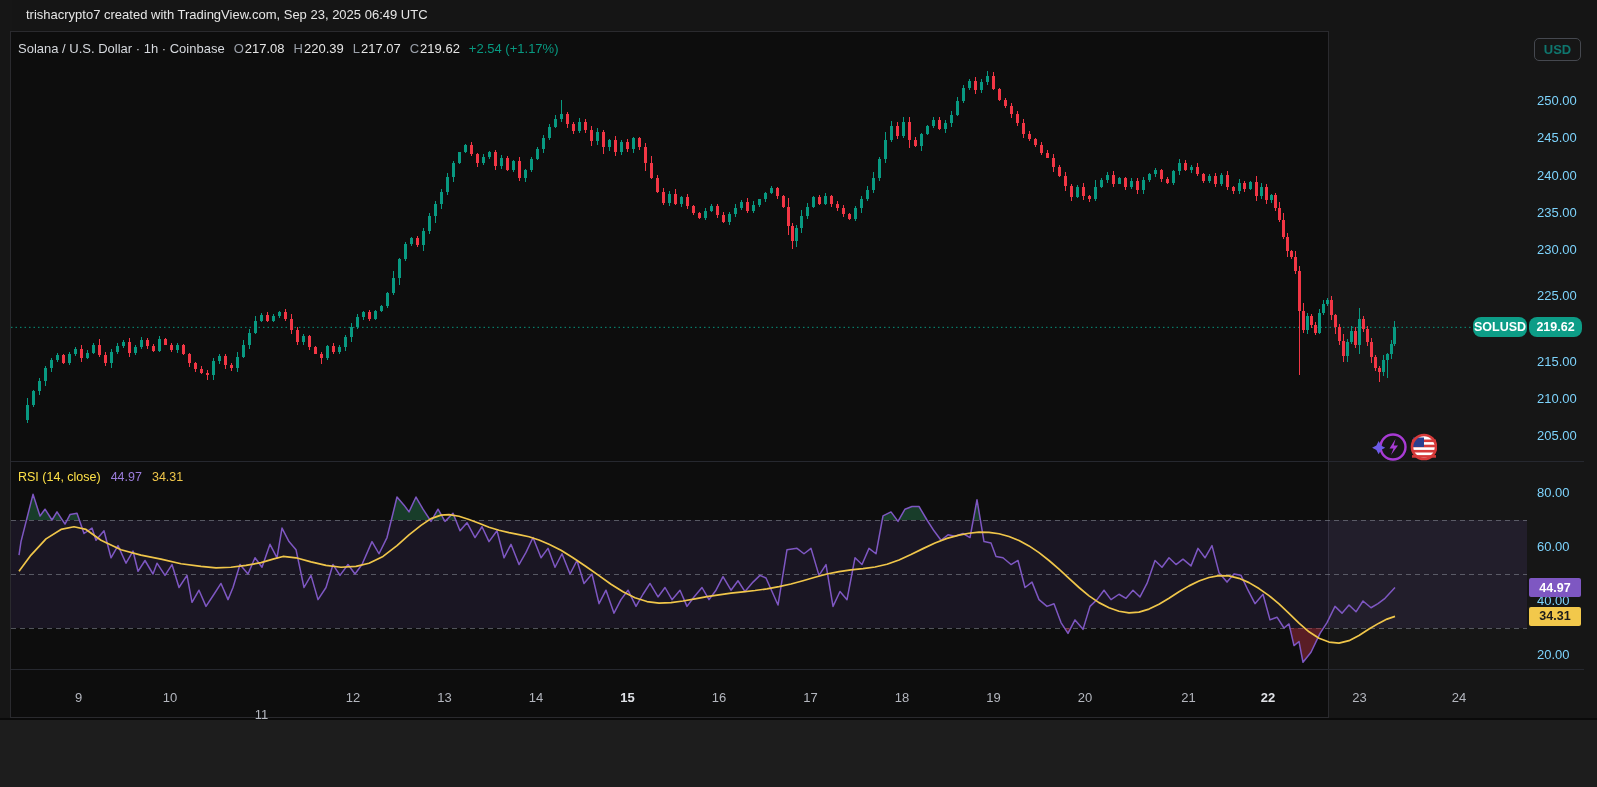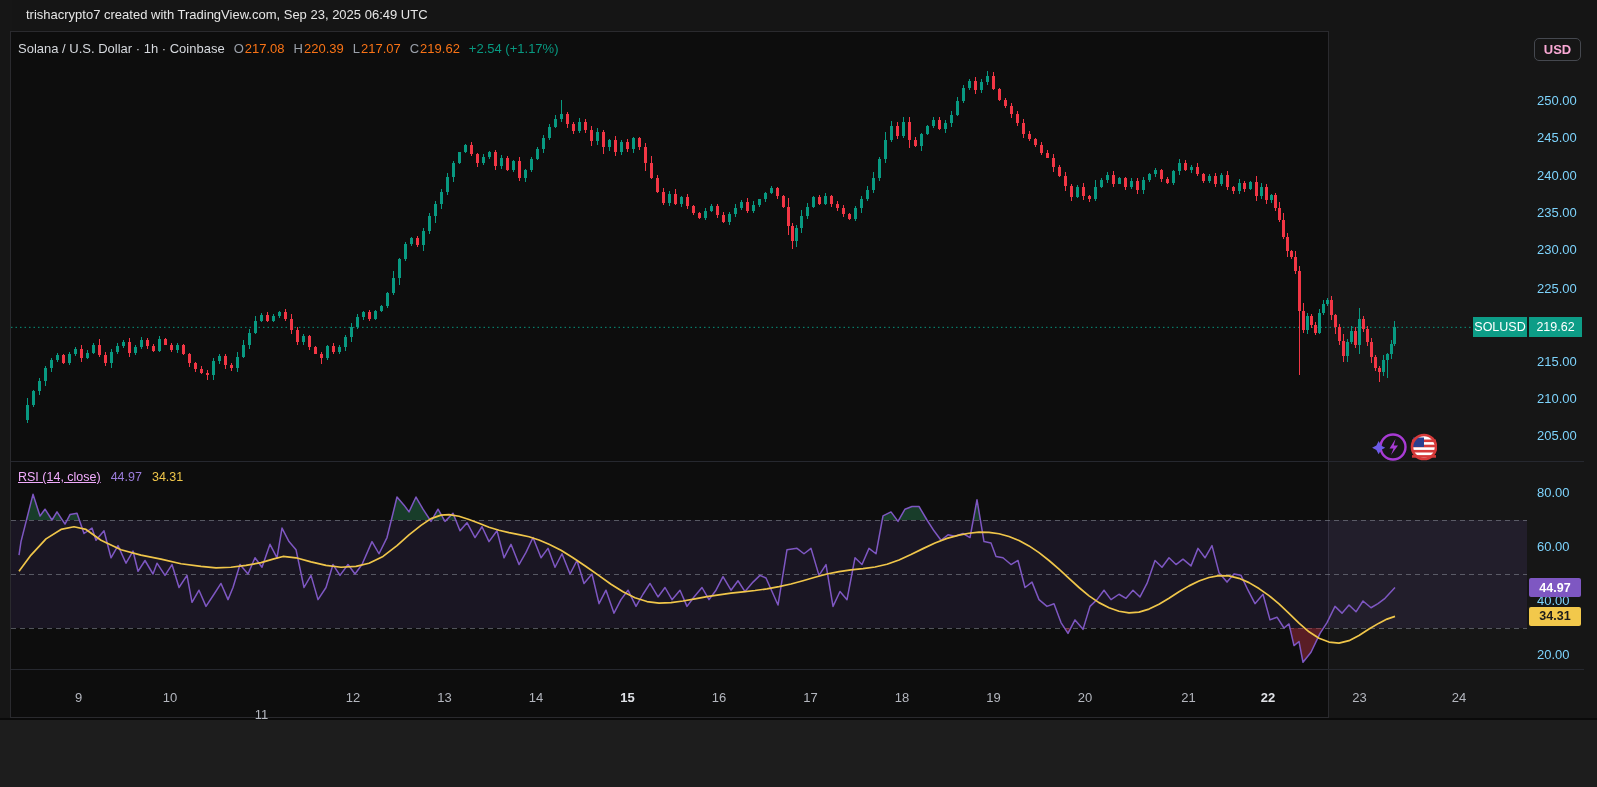--- a/index.html
+++ b/index.html
@@ -14,45 +14,45 @@
                  background:#0d0d0d; border:1px solid #2a2a2e; }
 
   .pane-svg { position:absolute; left:0; top:0; }
 
   .header-row { position:absolute; left:7px; top:8px; height:16px; display:flex; align-items:center;
                 gap:9px; font-size:13px; white-space:nowrap; z-index:6; }
   .pair-title { color:#d6d9de; }
   .ohlc-group { display:flex; gap:9px; }
   .ohlc-item { display:flex; gap:1px; }
   .ohlc-letter { color:#9aa0aa; }
-  .ohlc-value { color:#f97316; }
+  .ohlc-value { color:#e5e5e5; }
   .change-text { color:#089981; }
 
   .usd-button { position:absolute; left:1523px; top:6px; width:47px; height:23px; border:1px solid #45484f;
-                border-radius:5px; color:#f9a8d4; font-size:13px; font-weight:700; display:flex;
+                border-radius:5px; color:#0f766e; font-size:13px; font-weight:700; display:flex;
                 align-items:center; justify-content:center; z-index:6; cursor:pointer; }
 
   .axis-label { position:absolute; font-size:13px; color:#7dd3fc; white-space:nowrap; z-index:3; }
   .time-label { position:absolute; font-size:13px; color:#b4b7bf; transform:translateX(-50%); z-index:3; }
   .time-label.bold { font-weight:700; color:#dfe1e6; }
 
   .price-badge-row { position:absolute; z-index:5; display:flex; gap:2px; }
   .sym-badge, .price-badge { height:20px; display:flex; align-items:center; justify-content:center;
-      background:#0d9d87; color:#fff; font-size:12.5px; font-weight:400; border-radius:0; }
+      background:#0d9d87; color:#fff; font-size:12.5px; font-weight:700; border-radius:8px; }
   .sym-badge { width:54px; }
   .price-badge { width:53px; }
 
   .rsi-badge { position:absolute; left:1518px; width:52px; height:19px; display:flex; align-items:center;
                justify-content:center; font-size:12.5px; font-weight:700; border-radius:2px; z-index:5; }
   .rsi-badge.purple { background:#7e57c2; color:#ffffff; }
   .rsi-badge.yellow { background:#f2c84b; color:#1c1c1c; }
 
   .rsi-legend { position:absolute; left:7px; top:438px; display:flex; gap:10px; font-size:12.5px;
                 z-index:6; white-space:nowrap; }
-  .rsi-legend .name { color:#f0abfc;text-decoration:underline; }
+  .rsi-legend .name { color:#fde047; }
   .rsi-legend .val  { color:#9b7ddb; }
   .rsi-legend .mval { color:#f0c64a; }
 
   .corner-icons { position:absolute; left:1356px; top:399px; width:70px; height:34px; z-index:6; }
 
   .footer { position:absolute; left:0; top:718px; width:1597px; height:69px; background:#1d1d1d;
             border-top:2px solid #0a0a0a; }
 </style>
 </head>
 <body>
@@ -599,21 +599,21 @@
       <span class="val">44.97</span>
       <span class="mval">34.31</span>
     </div>
 
     <div id="axis-layer">
         <div class="axis-label" style="left: 1526px; top: 61px;">250.00</div>
         <div class="axis-label" style="left: 1526px; top: 98.25px;">245.00</div>
         <div class="axis-label" style="left: 1526px; top: 135.5px;">240.00</div>
         <div class="axis-label" style="left: 1526px; top: 172.75px;">235.00</div>
         <div class="axis-label" style="left: 1526px; top: 210px;">230.00</div>
-        <div class="axis-label" style="left: 1526px; top: 249px;">225.00</div>
+        <div class="axis-label" style="left: 1526px; top: 256px;">225.00</div>
         <div class="axis-label" style="left: 1526px; top: 321.75px;">215.00</div>
         <div class="axis-label" style="left: 1526px; top: 359px;">210.00</div>
         <div class="axis-label" style="left: 1526px; top: 396.25px;">205.00</div>
         <div class="axis-label" style="left: 1526px; top: 453px;">80.00</div>
         <div class="axis-label" style="left: 1526px; top: 507px;">60.00</div>
         <div class="axis-label" style="left: 1526px; top: 561px;">40.00</div>
         <div class="axis-label" style="left: 1526px; top: 615px;">20.00</div>
         <div class="time-label" style="left: 67.5px; top: 658px;">9</div>
         <div class="time-label" style="left: 159px; top: 658px;">10</div>
         <div class="time-label" style="left: 250.5px; top: 658px; margin-top: 17px;">11</div>

